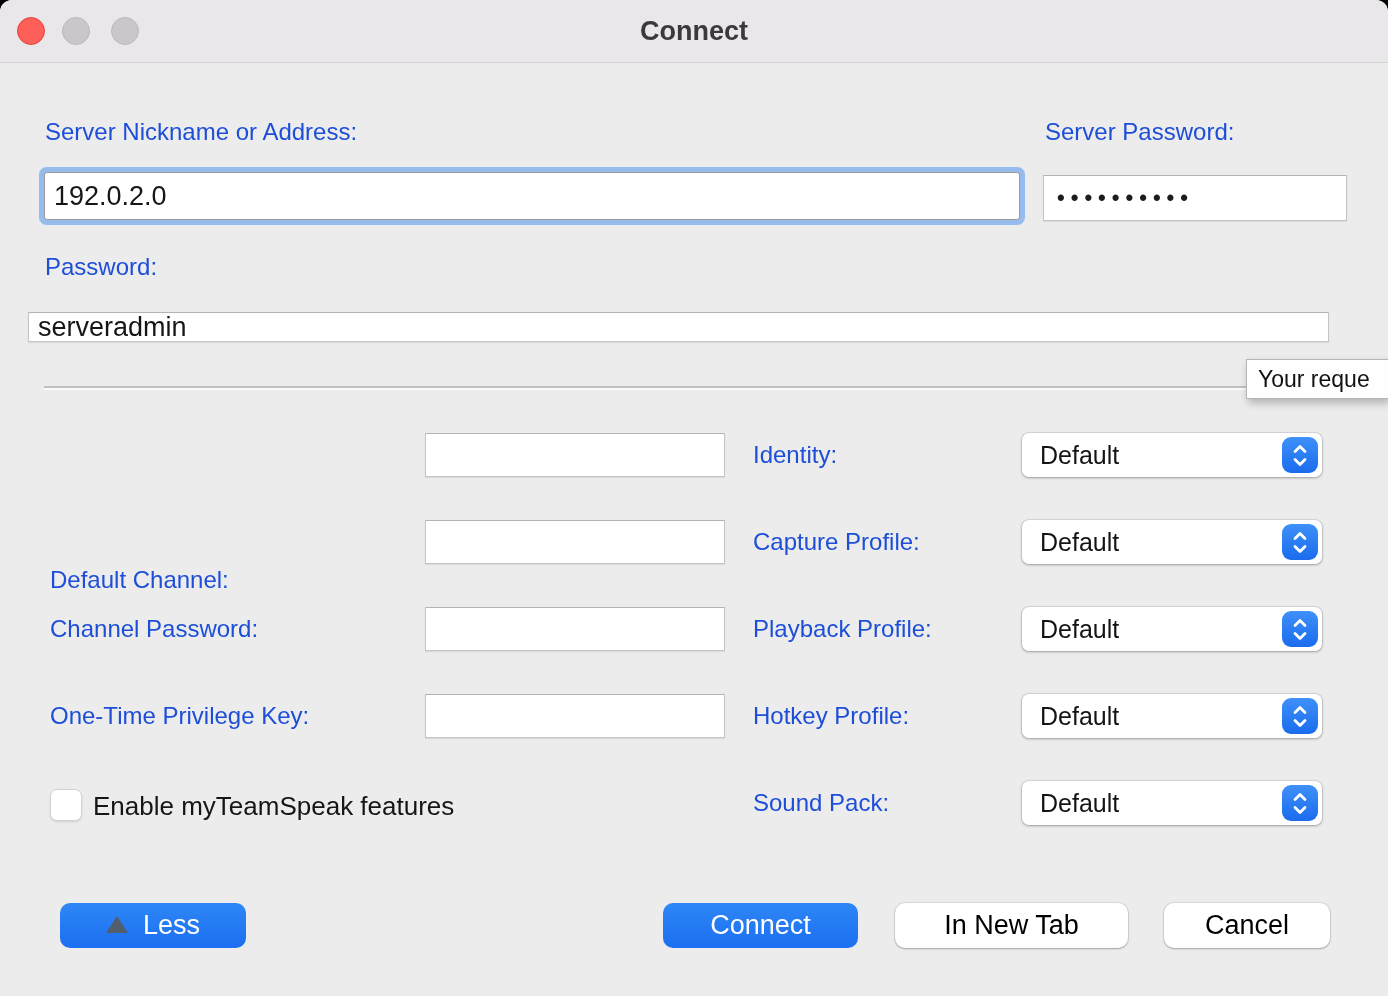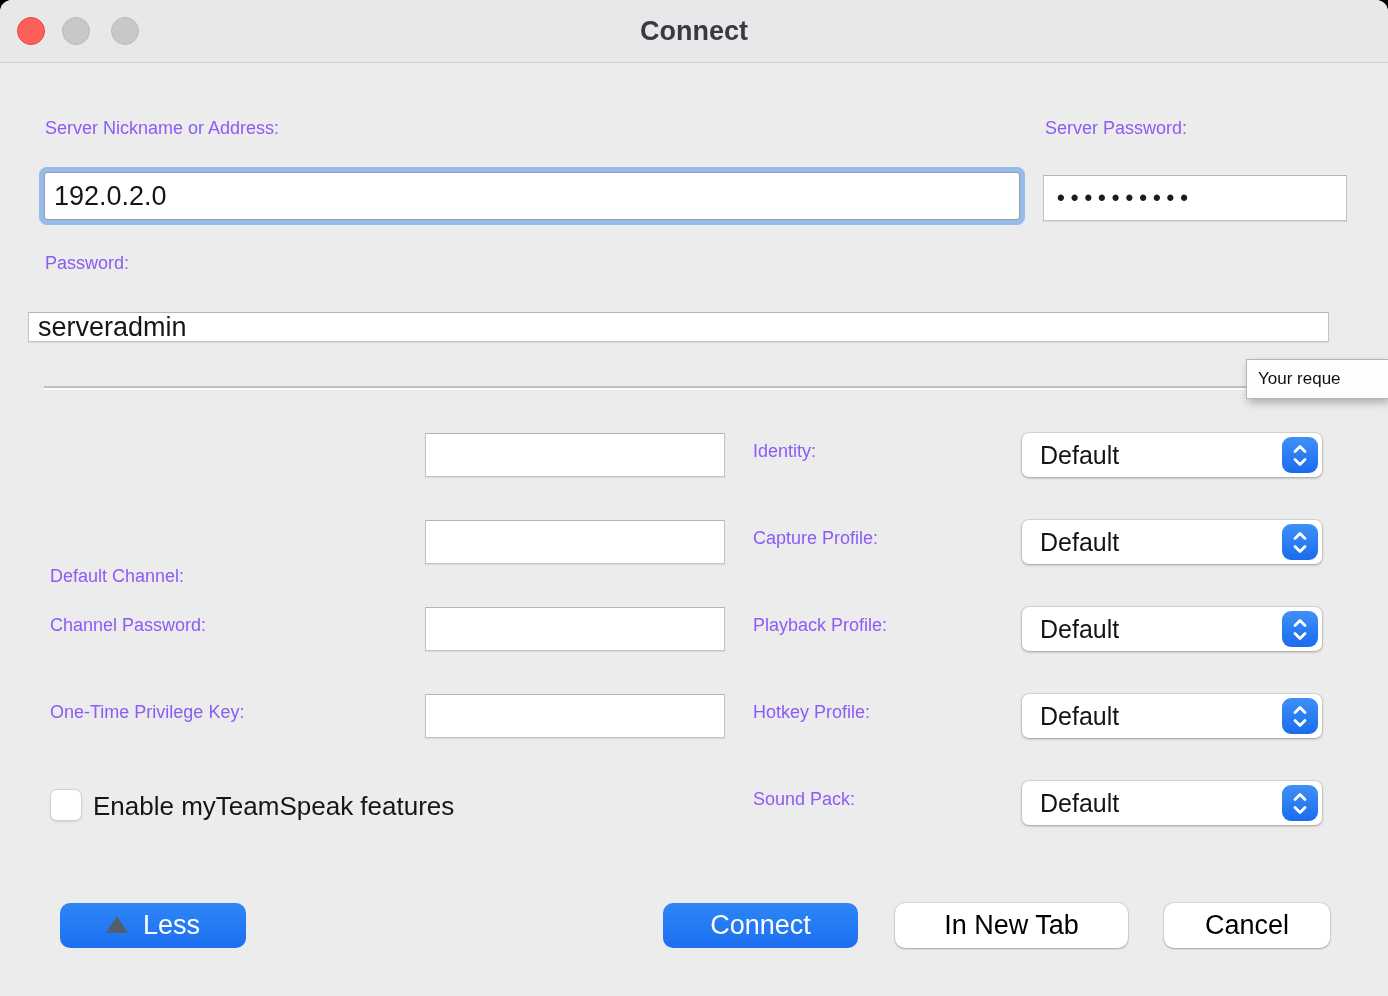--- a/index.html
+++ b/index.html
@@ -8,37 +8,37 @@
 
   
   .titlebar{position:absolute;top:0;left:0;right:0;height:62px;background:#e9e7ea;border-bottom:1px solid #d2d0d2;}
   .title{position:absolute;top:0;left:0;right:0;height:62px;line-height:62px;text-align:center;
          font-size:27px;font-weight:bold;color:#3b393e;}
   .light{position:absolute;top:17px;width:28px;height:28px;border-radius:50%;}
   .light.red{left:17px;background:#fe5f58;border:1px solid #e24640;box-sizing:border-box;}
   .light.gray{background:#c9c7c9;border:1px solid #bbb9bb;box-sizing:border-box;}
 
   
-  .lbl{position:absolute;font-size:18px;color:#8b5cf6;white-space:nowrap;}
+  .lbl{position:absolute;font-size:24px;color:#1d4ed8;white-space:nowrap;}
 
   
   .tinput{position:absolute;background:#fff;border:1px solid #c4c4c4;border-top-color:#b4b4b4;
           box-shadow:0 1px 1px rgba(0,0,0,0.07);font-family:inherit;font-size:27px;color:#161618;
           padding:0 12px 0 9px;margin:0;outline:none;box-sizing:border-box;}
   .focusring{border:1px solid #9a9a9a;box-shadow:0 0 0 5px #96bcee;border-radius:3px;}
   .pwd{font-size:22px;font-weight:bold;letter-spacing:6px;padding-left:13px;color:#1c1c1e;}
 
   
   .separator{position:absolute;left:44px;top:386px;width:1344px;height:0;
              border-top:2px solid #c0c0c0;border-bottom:2px solid #fafafa;}
 
   
   .tooltip{position:absolute;left:1246px;top:359px;width:142px;height:40px;background:#fefefe;
            border:1px solid #b5b5b5;border-right:none;box-shadow:2px 4px 8px rgba(0,0,0,0.25);
-           font-size:17px;color:#111;line-height:38px;padding-left:11px;white-space:nowrap;
+           font-size:23px;color:#111;line-height:38px;padding-left:11px;white-space:nowrap;
            overflow:hidden;box-sizing:border-box;}
 
   
   .popup{position:absolute;left:1022px;width:300px;height:44px;background:#fff;border-radius:7px;
          box-shadow:0 0 0 1px rgba(0,0,0,0.08),0 1px 3px rgba(0,0,0,0.28);cursor:default;}
   .popup .ptext{position:absolute;left:18px;top:0;height:44px;line-height:44px;font-size:25px;color:#141416;}
   .popup .chev{position:absolute;right:4px;top:4px;width:36px;height:36px;border-radius:9px;
                background:linear-gradient(#3f90f8,#1a6cee);}
   .popup .chev svg{position:absolute;left:8px;top:5px;}
 

